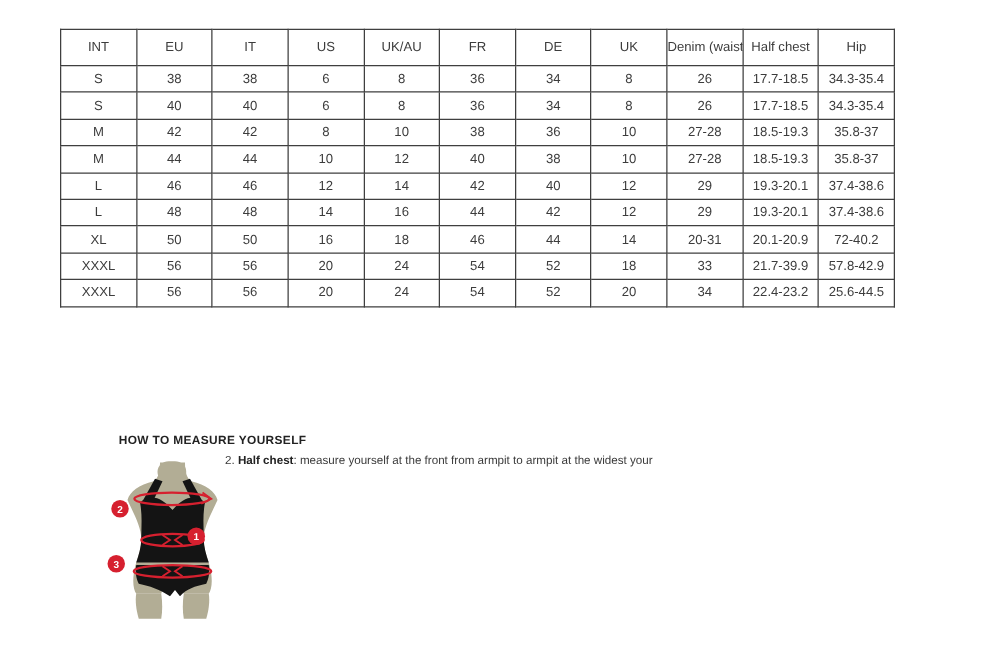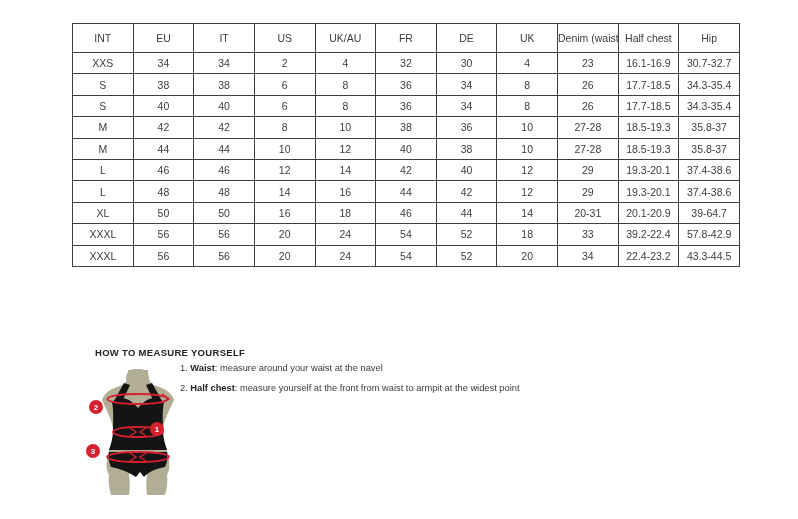--- a/index.html
+++ b/index.html
@@ -7,21 +7,21 @@
   body {
     width: 798px; height: 519px;
     font-family: "Liberation Sans", sans-serif;
     position: relative; overflow: hidden;
     color: #3c3c3c;
   }
   .page { position: absolute; inset: 0; background: #ffffff; }
 
   
   table.size-table {
-    position: absolute; left: 72px; top: 23px; width: 668px;
+    position: absolute; left: 48px; top: 23px; width: 668px;
     border-collapse: collapse; table-layout: fixed;
   }
   table.size-table th, table.size-table td {
     border: 1px solid #3f3f3f;
     font-size: 10.5px; font-weight: 400;
     text-align: center; vertical-align: middle;
     color: #3c3c3c; background: #ffffff;
     white-space: nowrap; overflow: hidden;
   }
   table.size-table th { height: 29px; }
@@ -65,33 +65,20 @@
           <th>FR</th>
           <th>DE</th>
           <th>UK</th>
           <th>Denim (waist)</th>
           <th>Half chest</th>
           <th>Hip</th>
         </tr>
     </thead>
     <tbody id="size-body">
         <tr>
-          <td>XXS</td>
-          <td>34</td>
-          <td>34</td>
-          <td>2</td>
-          <td>4</td>
-          <td>32</td>
-          <td>30</td>
-          <td>4</td>
-          <td>23</td>
-          <td>16.1-16.9</td>
-          <td>30.7-32.7</td>
-        </tr>
-        <tr>
           <td>S</td>
           <td>38</td>
           <td>38</td>
           <td>6</td>
           <td>8</td>
           <td>36</td>
           <td>34</td>
           <td>8</td>
           <td>26</td>
           <td>17.7-18.5</td>
@@ -166,47 +153,47 @@
           <td>XL</td>
           <td>50</td>
           <td>50</td>
           <td>16</td>
           <td>18</td>
           <td>46</td>
           <td>44</td>
           <td>14</td>
           <td>20-31</td>
           <td>20.1-20.9</td>
-          <td>39-64.7</td>
+          <td>72-40.2</td>
         </tr>
         <tr>
           <td>XXXL</td>
           <td>56</td>
           <td>56</td>
           <td>20</td>
           <td>24</td>
           <td>54</td>
           <td>52</td>
           <td>18</td>
           <td>33</td>
-          <td>39.2-22.4</td>
+          <td>21.7-39.9</td>
           <td>57.8-42.9</td>
         </tr>
         <tr>
           <td>XXXL</td>
           <td>56</td>
           <td>56</td>
           <td>20</td>
           <td>24</td>
           <td>54</td>
           <td>52</td>
           <td>20</td>
           <td>34</td>
           <td>22.4-23.2</td>
-          <td>43.3-44.5</td>
+          <td>25.6-44.5</td>
         </tr>
       </tbody>
   </table>
 
   <div class="measure-heading">HOW TO MEASURE YOURSELF</div>
 
   <div class="figure-wrap">
     <svg width="125" height="132" viewBox="0 0 125 132">
 
       <rect x="48" y="1" width="23" height="17" rx="9" fill="#b2ad95"></rect>
@@ -237,17 +224,16 @@
         <text class="marker-num" x="79" y="64" text-anchor="middle">1</text>
       </g>
       <g>
         <circle cx="15" cy="83" r="7" fill="#d6202f"></circle>
         <text class="marker-num" x="15" y="86" text-anchor="middle">3</text>
       </g>
     </svg>
   </div>
 
   <div class="measure-list" id="measure-list">
-      <div class="mitem"><span>1. </span><b>Waist</b><span>: measure around your waist at the navel</span></div>
-      <div class="mitem"><span>2. </span><b>Half chest</b><span>: measure yourself at the front from waist to armpit at the widest point</span></div>
+      <div class="mitem"><span>2. </span><b>Half chest</b><span>: measure yourself at the front from armpit to armpit at the widest your</span></div>
     </div>
 
 </div>
 
 </body></html>

